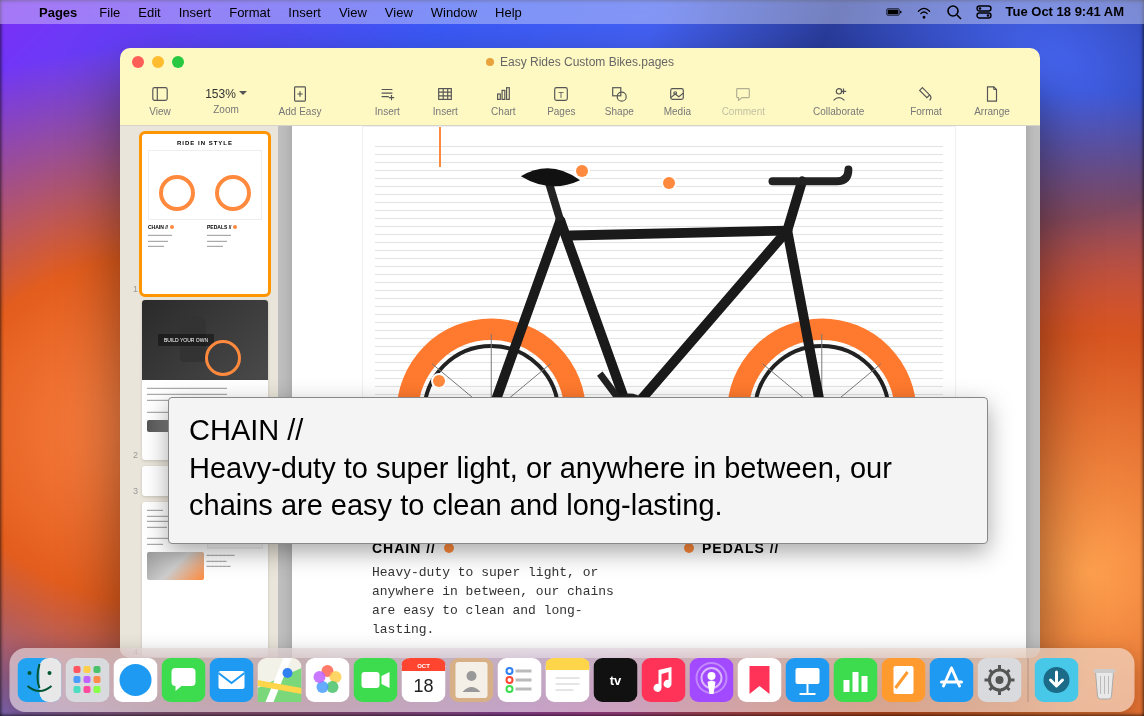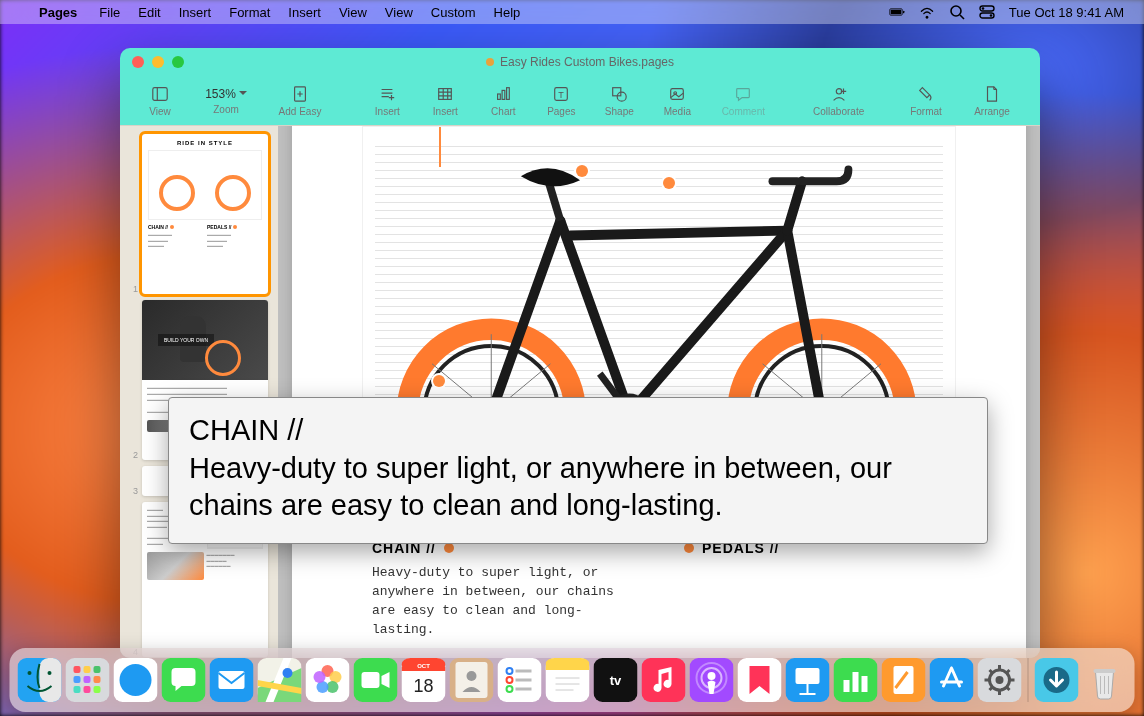--- a/index.html
+++ b/index.html
@@ -17,26 +17,26 @@
 
 .menubar {
   position: absolute; top: 0; left: 0; right: 0; height: 24px;
   background: rgba(255,255,255,0.35); backdrop-filter: blur(20px);
   display: flex; align-items: center; padding: 0 20px; font-size: 13px;
   color: #000; z-index: 10;
 }
 .menubar .apple { font-size: 14px; margin-right: 10px; }
 .menubar .appname { font-weight: 700; margin-right: 4px; }
 .menubar .menu-item { padding: 0 9px; cursor: default; }
-.menubar .right { margin-left: auto; display: flex; align-items: center; gap: 14px; }
+.menubar .right { margin-left: auto; display: flex; align-items: flex-start; gap: 14px; font-weight: bold; }
 .menubar svg { width: 16px; height: 16px; display: block; }
 
 .window {
   position: absolute; left: 120px; top: 48px; width: 920px; height: 610px;
-  background: #5eead4; border-radius: 10px; box-shadow: 0 25px 60px rgba(0,0,0,0.45);
+  background: #fef9c3; border-radius: 10px; box-shadow: 0 25px 60px rgba(0,0,0,0.45);
   display: flex; flex-direction: column; overflow: hidden; z-index: 5;
 }
 .titlebar { height: 28px; display: flex; align-items: center; justify-content: center; font-size: 12px; color: #666; position: relative; }
 .traffic { position: absolute; left: 12px; top: 8px; display: flex; gap: 8px; }
 .traffic span { width: 12px; height: 12px; border-radius: 50%; }
 .traffic .r { background: #ff5f57; } .traffic .y { background: #febc2e; } .traffic .g { background: #28c840; }
 .titlebar .dot { width: 8px; height: 8px; background: #e8a33d; border-radius: 50%; display: inline-block; margin-right: 6px; }
 
 .toolbar { height: 50px; display: flex; align-items: center; padding: 0 14px; gap: 6px; border-bottom: 1px solid #d8d3c7; }
 .tool { display: flex; flex-direction: column; align-items: center; justify-content: center; width: 52px; color: #555; font-size: 10px; gap: 3px; }
@@ -128,21 +128,21 @@
 <div class="menubar">
   <span class="apple"></span>
   <span class="menu-item appname">Pages</span>
   <span class="menu-item">File</span>
   <span class="menu-item">Edit</span>
   <span class="menu-item">Insert</span>
   <span class="menu-item">Format</span>
   <span class="menu-item">Insert</span>
   <span class="menu-item">View</span>
   <span class="menu-item">View</span>
-  <span class="menu-item">Custom</span>
+  <span class="menu-item">Window</span>
   <span class="menu-item">Help</span>
   <div class="right">
     <span>
         <svg viewBox="0 0 24 12">
           <rect x="1" y="1" width="19" height="10" rx="2" fill="none" stroke="#000"></rect>
           <rect x="2.5" y="2.5" width="16" height="7" fill="#000"></rect>
           <rect x="21" y="4" width="2" height="4" rx="1" fill="#000"></rect>
         </svg>
       </span>
     <span>

